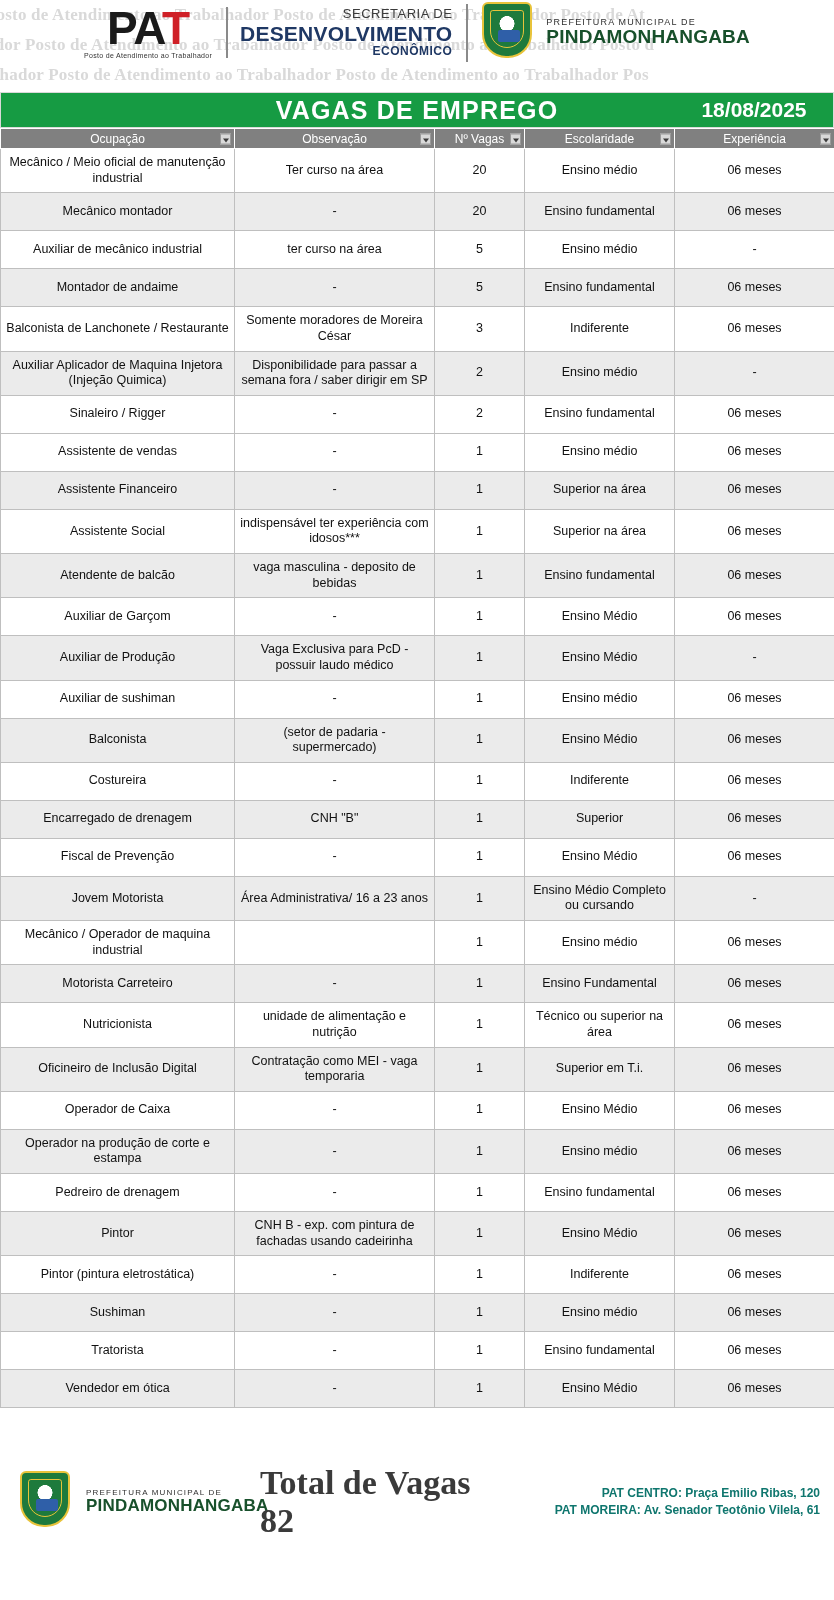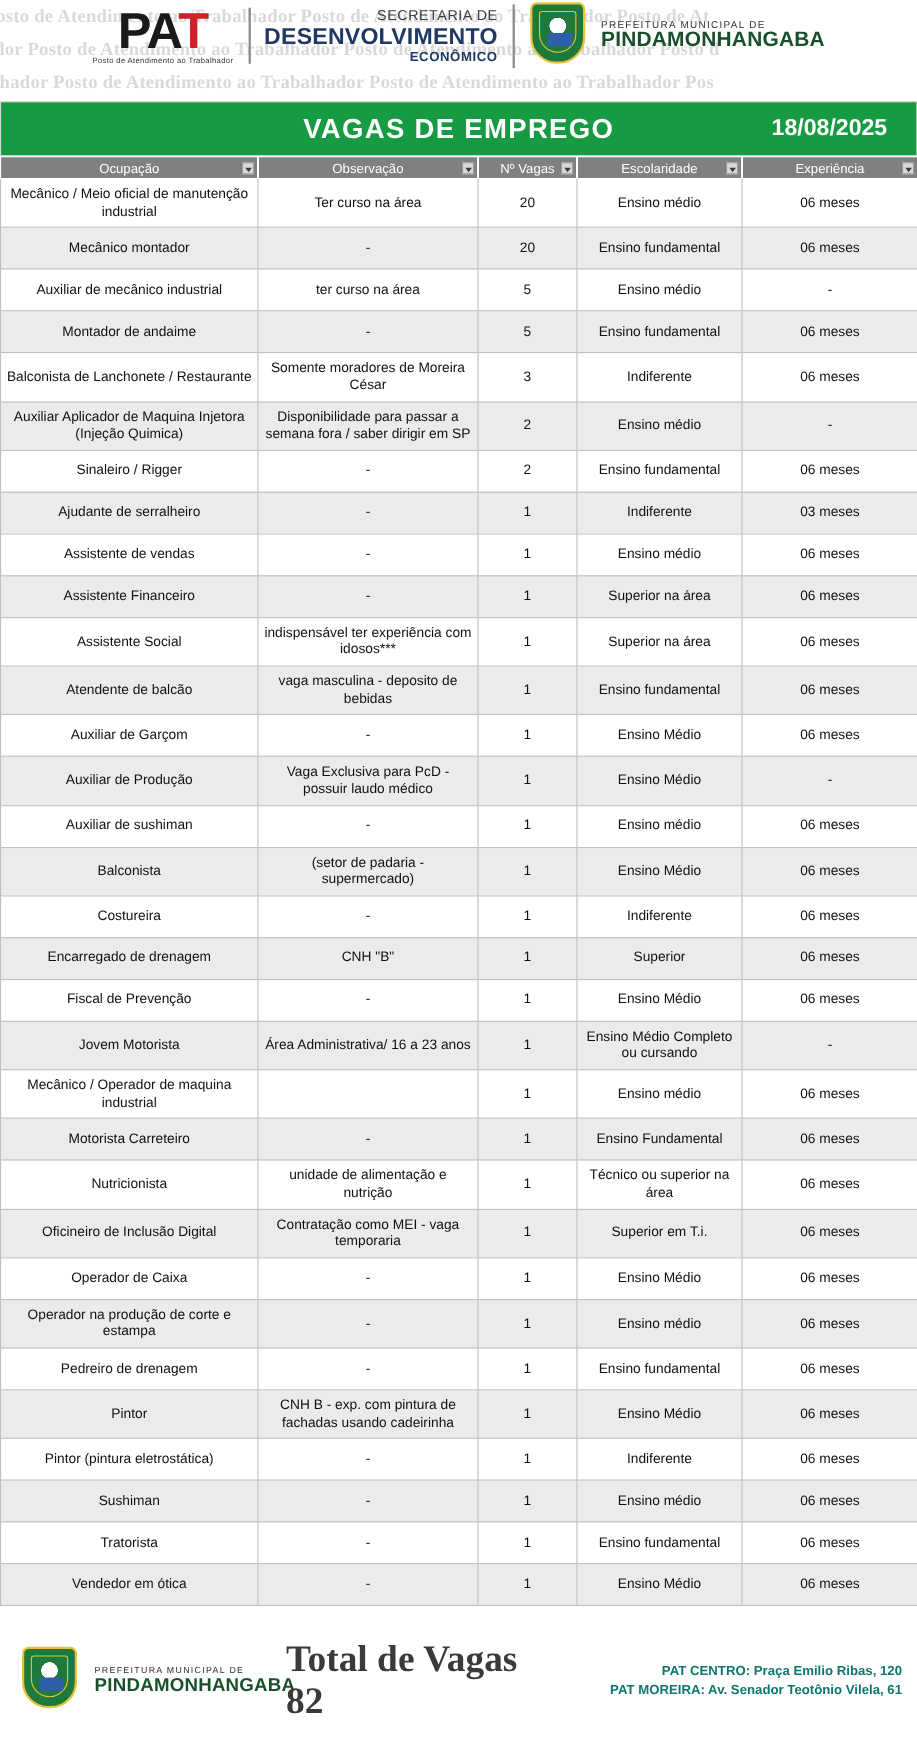--- a/index.html
+++ b/index.html
@@ -111,21 +111,21 @@
   }
   .pref {
     line-height: 1.05;
     padding-left: 8px;
   }
   .pref .p1 { font-size: 9px; color: #2f2f2f; letter-spacing: 1.2px; }
   .pref .p2 { font-size: 19px; color: #18502b; font-weight: bold; letter-spacing: .2px; }
 
   
   .titlebar {
-    height: 50px;
+    height: 36px;
     background: #169b43;
     display: flex;
     align-items: center;
     justify-content: space-between;
     padding: 0 14px;
     border: 1px solid #d9d9d9;
   }
   .titlebar .title {
     flex: 1;
     text-align: center;
@@ -344,27 +344,20 @@
           <td>Ensino médio</td>
           <td>-</td>
         </tr>
         <tr class="odd">
           <td>Sinaleiro / Rigger</td>
           <td>-</td>
           <td>2</td>
           <td>Ensino fundamental</td>
           <td>06 meses</td>
         </tr>
-        <tr class="even">
-          <td>Ajudante de serralheiro</td>
-          <td>-</td>
-          <td>1</td>
-          <td>Indiferente</td>
-          <td>03 meses</td>
-        </tr>
         <tr class="odd">
           <td>Assistente de vendas</td>
           <td>-</td>
           <td>1</td>
           <td>Ensino médio</td>
           <td>06 meses</td>
         </tr>
         <tr class="even">
           <td>Assistente Financeiro</td>
           <td>-</td>

